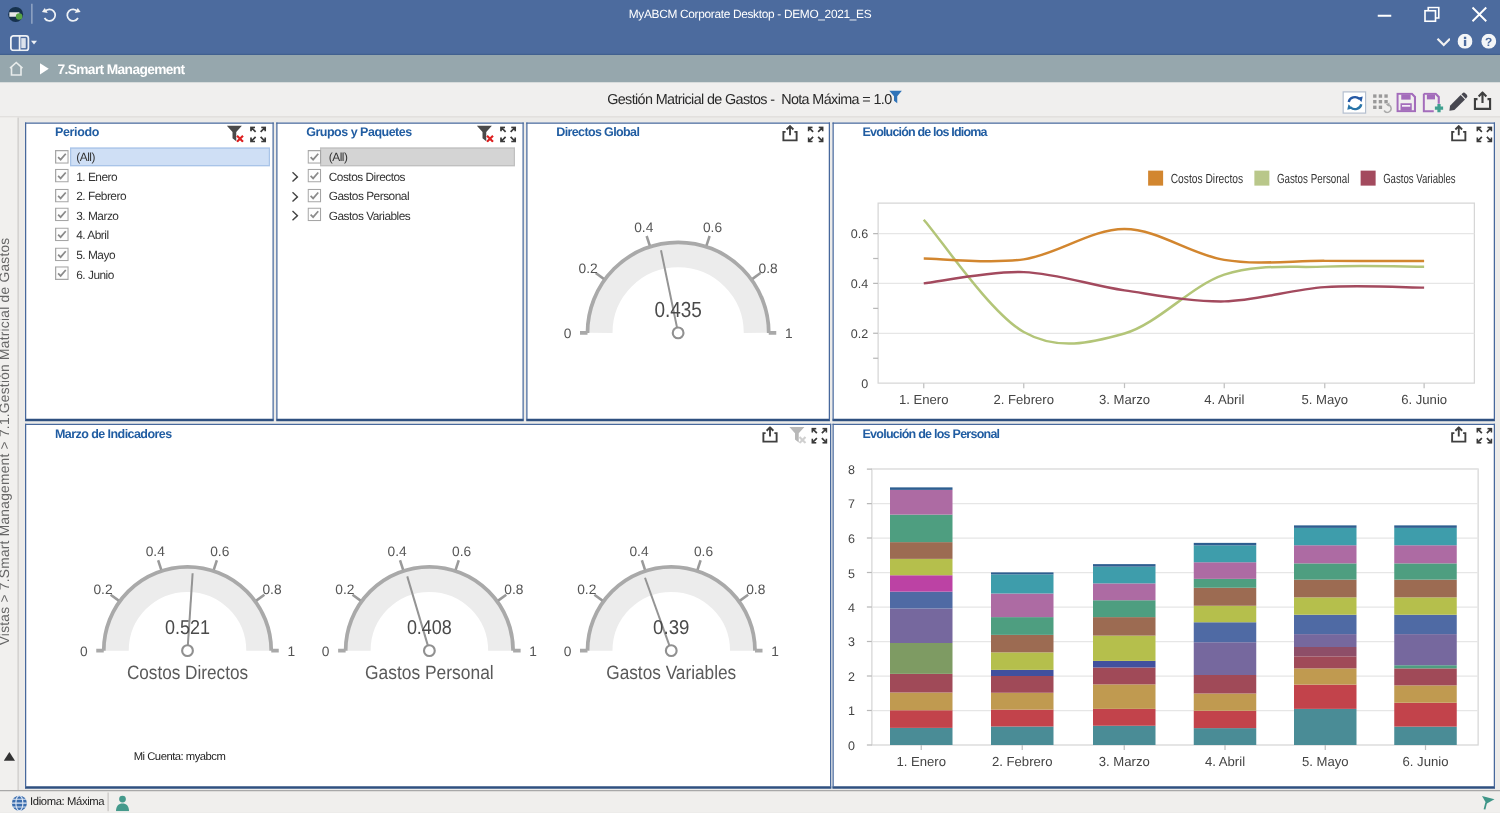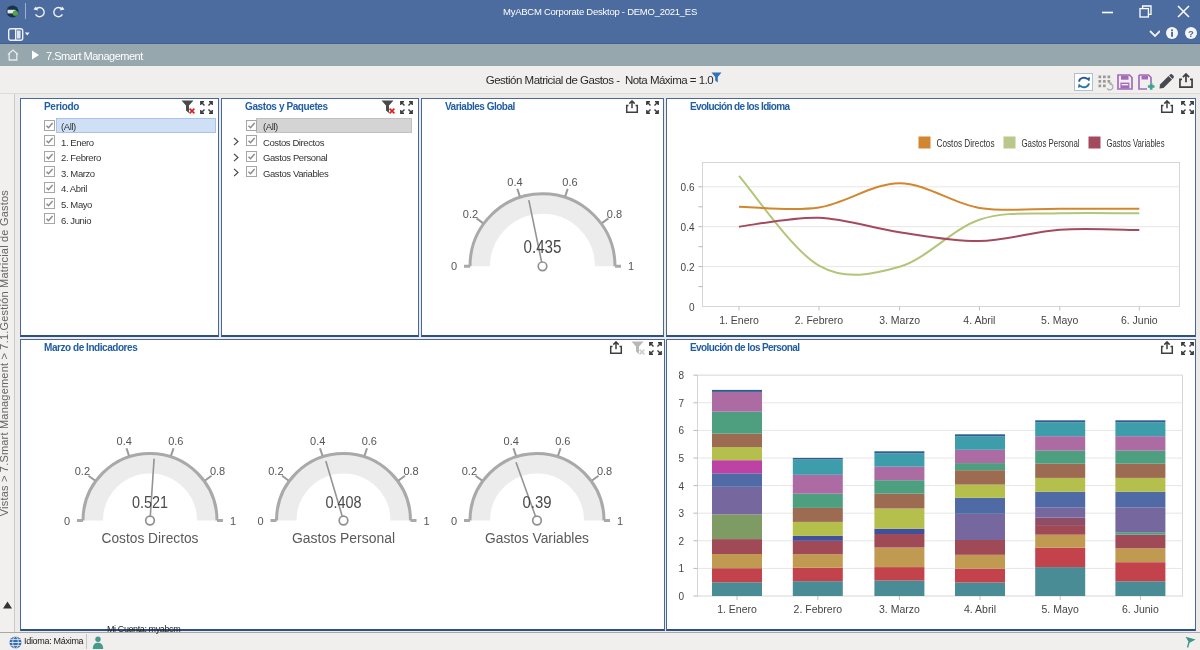--- a/index.html
+++ b/index.html
@@ -3,21 +3,21 @@
 <style>
 * { margin:0; padding:0; box-sizing:border-box; }
 html,body { width:1200px; height:650px; overflow:hidden; }
 body { font-family:"Liberation Sans", sans-serif; position:relative; background:#ecebe9; }
 .abs { position:absolute; }
 svg text { font-family:"Liberation Sans", sans-serif; }
 
 #titlebar { left:0; top:0; width:1200px; height:44px; background:#4c6b9e; border-bottom:1px solid #41608f; }
 #titletext { left:0; top:6px; width:1200px; text-align:center; color:#fff; font-size:9.5px; letter-spacing:-0.25px; }
 #tabbar { left:0; top:44px; width:1200px; height:22px; background:#96a7ad; }
-#tabtext { left:46px; top:49.5px; color:#fff; font-size:11px; font-weight:normal; letter-spacing:-0.5px; }
+#tabtext { left:46px; top:49.5px; color:#fff; font-size:11px; font-weight:bold; letter-spacing:-0.5px; }
 #headerbar { left:0; top:66px; width:1200px; height:28px; background:#f0efee; border-bottom:1px solid #dddbd9; }
 #headertitle { left:0; top:74px; width:1184px; text-align:center; font-size:11.5px; letter-spacing:-0.5px; color:#2a2a2a;padding-left:15px; }
 
 #sidebar { left:0; top:94px; width:15px; height:538px; background:#f1f0ee; border-right:1px solid #cccac8; }
 #sidetext { left:-2.5px; bottom:116px; writing-mode:vertical-rl; transform:rotate(180deg); font-size:11px; letter-spacing:0.2px; color:#666; white-space:nowrap; }
 .panel { position:absolute; background:#fff; border:1px solid #47689c; border-bottom:2px solid #2f5080; }
 .ptitle { position:absolute; left:6px; top:4px; font-size:10px; font-weight:bold; color:#215da2;padding-left:19px; }
 
 #statusbar { left:0; top:632px; width:1200px; height:18px; background:#f0efed; border-top:1px solid #a8a8a8; }
 .stext { position:absolute; font-size:9px; letter-spacing:-0.3px; color:#222; }
@@ -133,30 +133,30 @@
 <div class="panel" style="left:20px;top:98px;width:199px;height:239px"></div>
 <div class="ptitle" style="left:25px;top:101px;position:absolute;letter-spacing:-0.3px">Periodo</div>
 <svg class="abs" style="left:181px;top:100px" width="15" height="14" viewBox="0 0 15 14">
 <path d="M0.5 0.5 H12.5 L8 5.5 V13 L5 10.6 V5.5 Z" fill="#4a4a4a"></path>
 <path d="M8.6 8.6 L13.4 13.4 M13.4 8.6 L8.6 13.4" stroke="#d22" stroke-width="1.7"></path>
   </svg>
 <svg class="abs" style="left:200px;top:101px" width="13" height="13" viewBox="0 0 13 13" stroke="#3a3a3a" stroke-width="1.4" fill="none">
 <path d="M4.5 4.5 L0.8 0.8 M0.8 4 V0.8 H4 M8.5 4.5 L12.2 0.8 M9 0.8 H12.2 V4 M4.5 8.5 L0.8 12.2 M0.8 9 V12.2 H4 M8.5 8.5 L12.2 12.2 M12.2 9 V12.2 H9"></path>
   </svg>
 <div class="panel" style="left:221px;top:98px;width:198px;height:239px"></div>
-<div class="ptitle" style="left:226px;top:101px;position:absolute;letter-spacing:-0.4px">Gastos y Paquetes</div>
+<div class="ptitle" style="left:226px;top:101px;position:absolute;letter-spacing:-0.4px">Grupos y Paquetes</div>
 <svg class="abs" style="left:381px;top:100px" width="15" height="14" viewBox="0 0 15 14">
 <path d="M0.5 0.5 H12.5 L8 5.5 V13 L5 10.6 V5.5 Z" fill="#4a4a4a"></path>
 <path d="M8.6 8.6 L13.4 13.4 M13.4 8.6 L8.6 13.4" stroke="#d22" stroke-width="1.7"></path>
   </svg>
 <svg class="abs" style="left:400px;top:101px" width="13" height="13" viewBox="0 0 13 13" stroke="#3a3a3a" stroke-width="1.4" fill="none">
 <path d="M4.5 4.5 L0.8 0.8 M0.8 4 V0.8 H4 M8.5 4.5 L12.2 0.8 M9 0.8 H12.2 V4 M4.5 8.5 L0.8 12.2 M0.8 9 V12.2 H4 M8.5 8.5 L12.2 12.2 M12.2 9 V12.2 H9"></path>
   </svg>
 <div class="panel" style="left:421px;top:98px;width:243px;height:239px"></div>
-<div class="ptitle" style="left:426px;top:101px;position:absolute;letter-spacing:-0.5px">Variables Global</div>
+<div class="ptitle" style="left:426px;top:101px;position:absolute;letter-spacing:-0.5px">Directos Global</div>
 <svg class="abs" style="left:625px;top:100px" width="14" height="14" viewBox="0 0 14 14" stroke="#3f3f3f" fill="none">
 <path d="M3.5 5.5 H1.7 V12.3 H12.3 V5.5 H10.5" stroke-width="1.5"></path>
 <path d="M7 1 V8.2 M4.3 3.6 L7 0.9 L9.7 3.6" stroke-width="1.5"></path>
   </svg>
 <svg class="abs" style="left:646px;top:101px" width="13" height="13" viewBox="0 0 13 13" stroke="#3a3a3a" stroke-width="1.4" fill="none">
 <path d="M4.5 4.5 L0.8 0.8 M0.8 4 V0.8 H4 M8.5 4.5 L12.2 0.8 M9 0.8 H12.2 V4 M4.5 8.5 L0.8 12.2 M0.8 9 V12.2 H4 M8.5 8.5 L12.2 12.2 M12.2 9 V12.2 H9"></path>
   </svg>
 <div class="panel" style="left:666px;top:98px;width:530px;height:239px"></div>
 <div class="ptitle" style="left:671px;top:101px;position:absolute;letter-spacing:-0.66px">Evolución de los Idioma</div>
 <svg class="abs" style="left:1160px;top:100px" width="14" height="14" viewBox="0 0 14 14" stroke="#3f3f3f" fill="none">
@@ -488,17 +488,17 @@
       <line x1="1.3" y1="3.4" x2="11.7" y2="3.4"></line>
       <line x1="1.3" y1="9.6" x2="11.7" y2="9.6"></line>
     </g>
   </svg>
 <div class="stext" style="left:24px;top:636px">Idioma: Máxima</div>
 <div class="abs" style="left:86px;top:634px;width:1px;height:15px;background:#c8c6c4"></div>
 <svg class="abs" style="left:92px;top:636px" width="12" height="13" viewBox="0 0 12 13">
     <circle cx="6" cy="3.2" r="2.7" fill="#459a8c"></circle>
     <path d="M0.8 13 C0.8 8.6 3 6.8 6 6.8 C9 6.8 11.2 8.6 11.2 13 Z" fill="#459a8c"></path>
   </svg>
-<div class="stext" style="left:107px;top:624px;letter-spacing:-0.4px">Mi Cuenta: myabcm</div>
+<div class="stext" style="left:107px;top:600px;letter-spacing:-0.4px">Mi Cuenta: myabcm</div>
 <svg class="abs" style="left:1185px;top:636px" width="12" height="12" viewBox="0 0 12 12">
     <path d="M0.6 0.8 L10.6 3.4 L4.2 7 Z" fill="#3f9688"></path>
     <line x1="4" y1="6" x2="2.6" y2="11.5" stroke="#3f9688" stroke-width="1.4"></line>
   </svg>
 
 </body></html>

